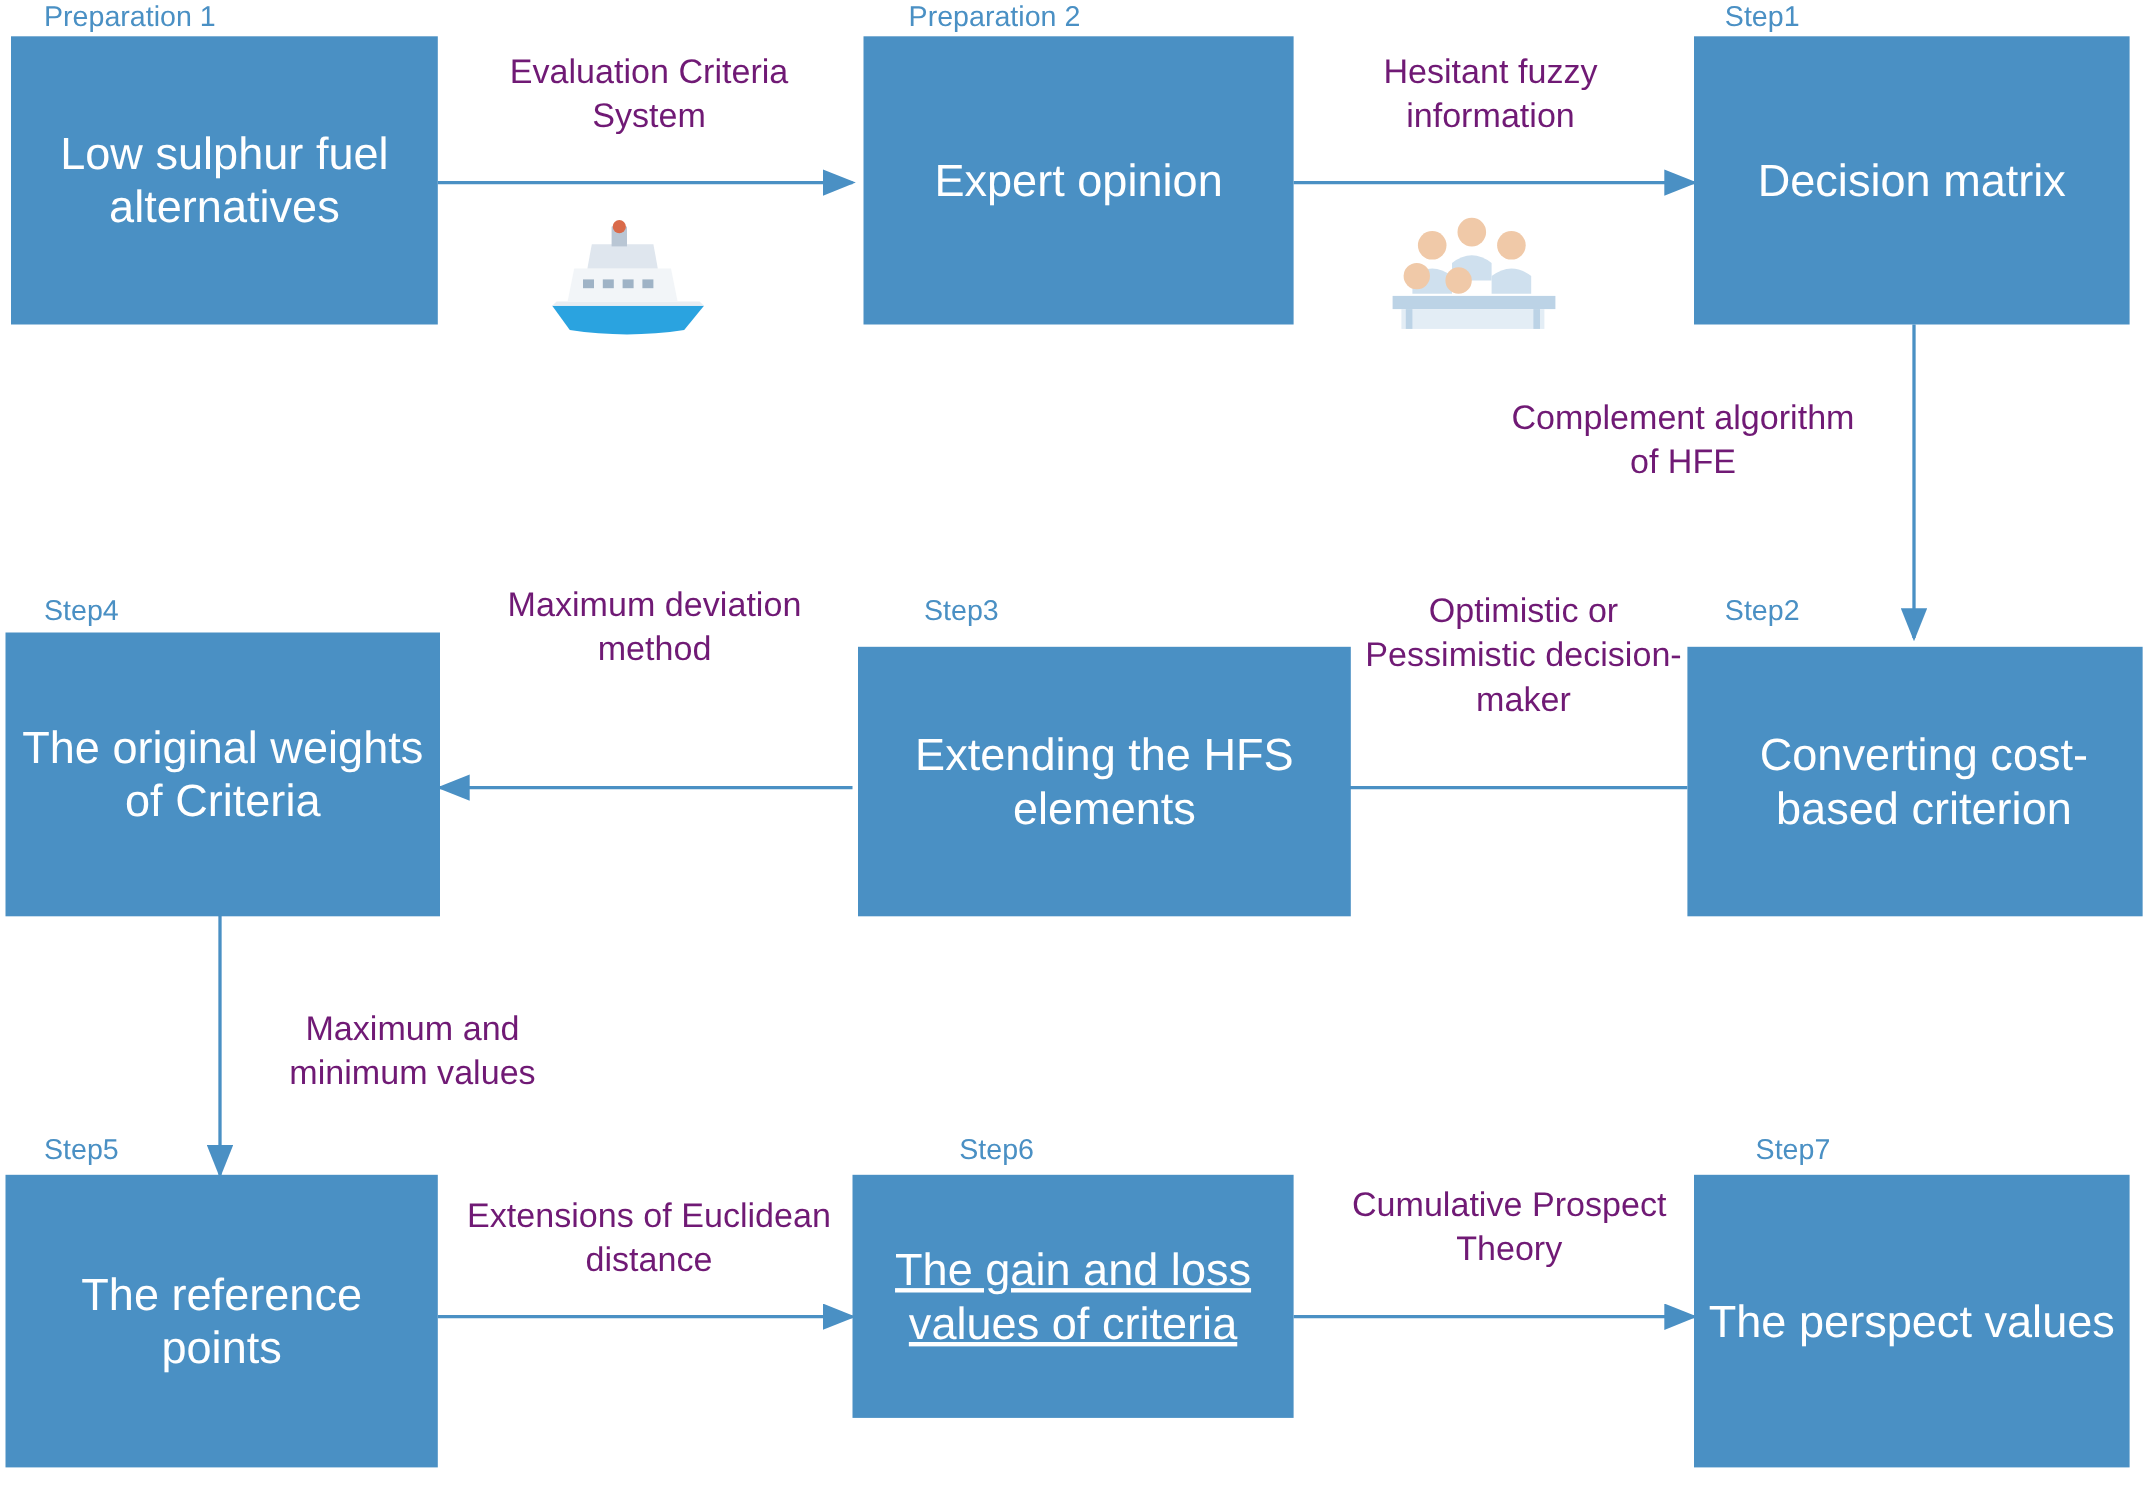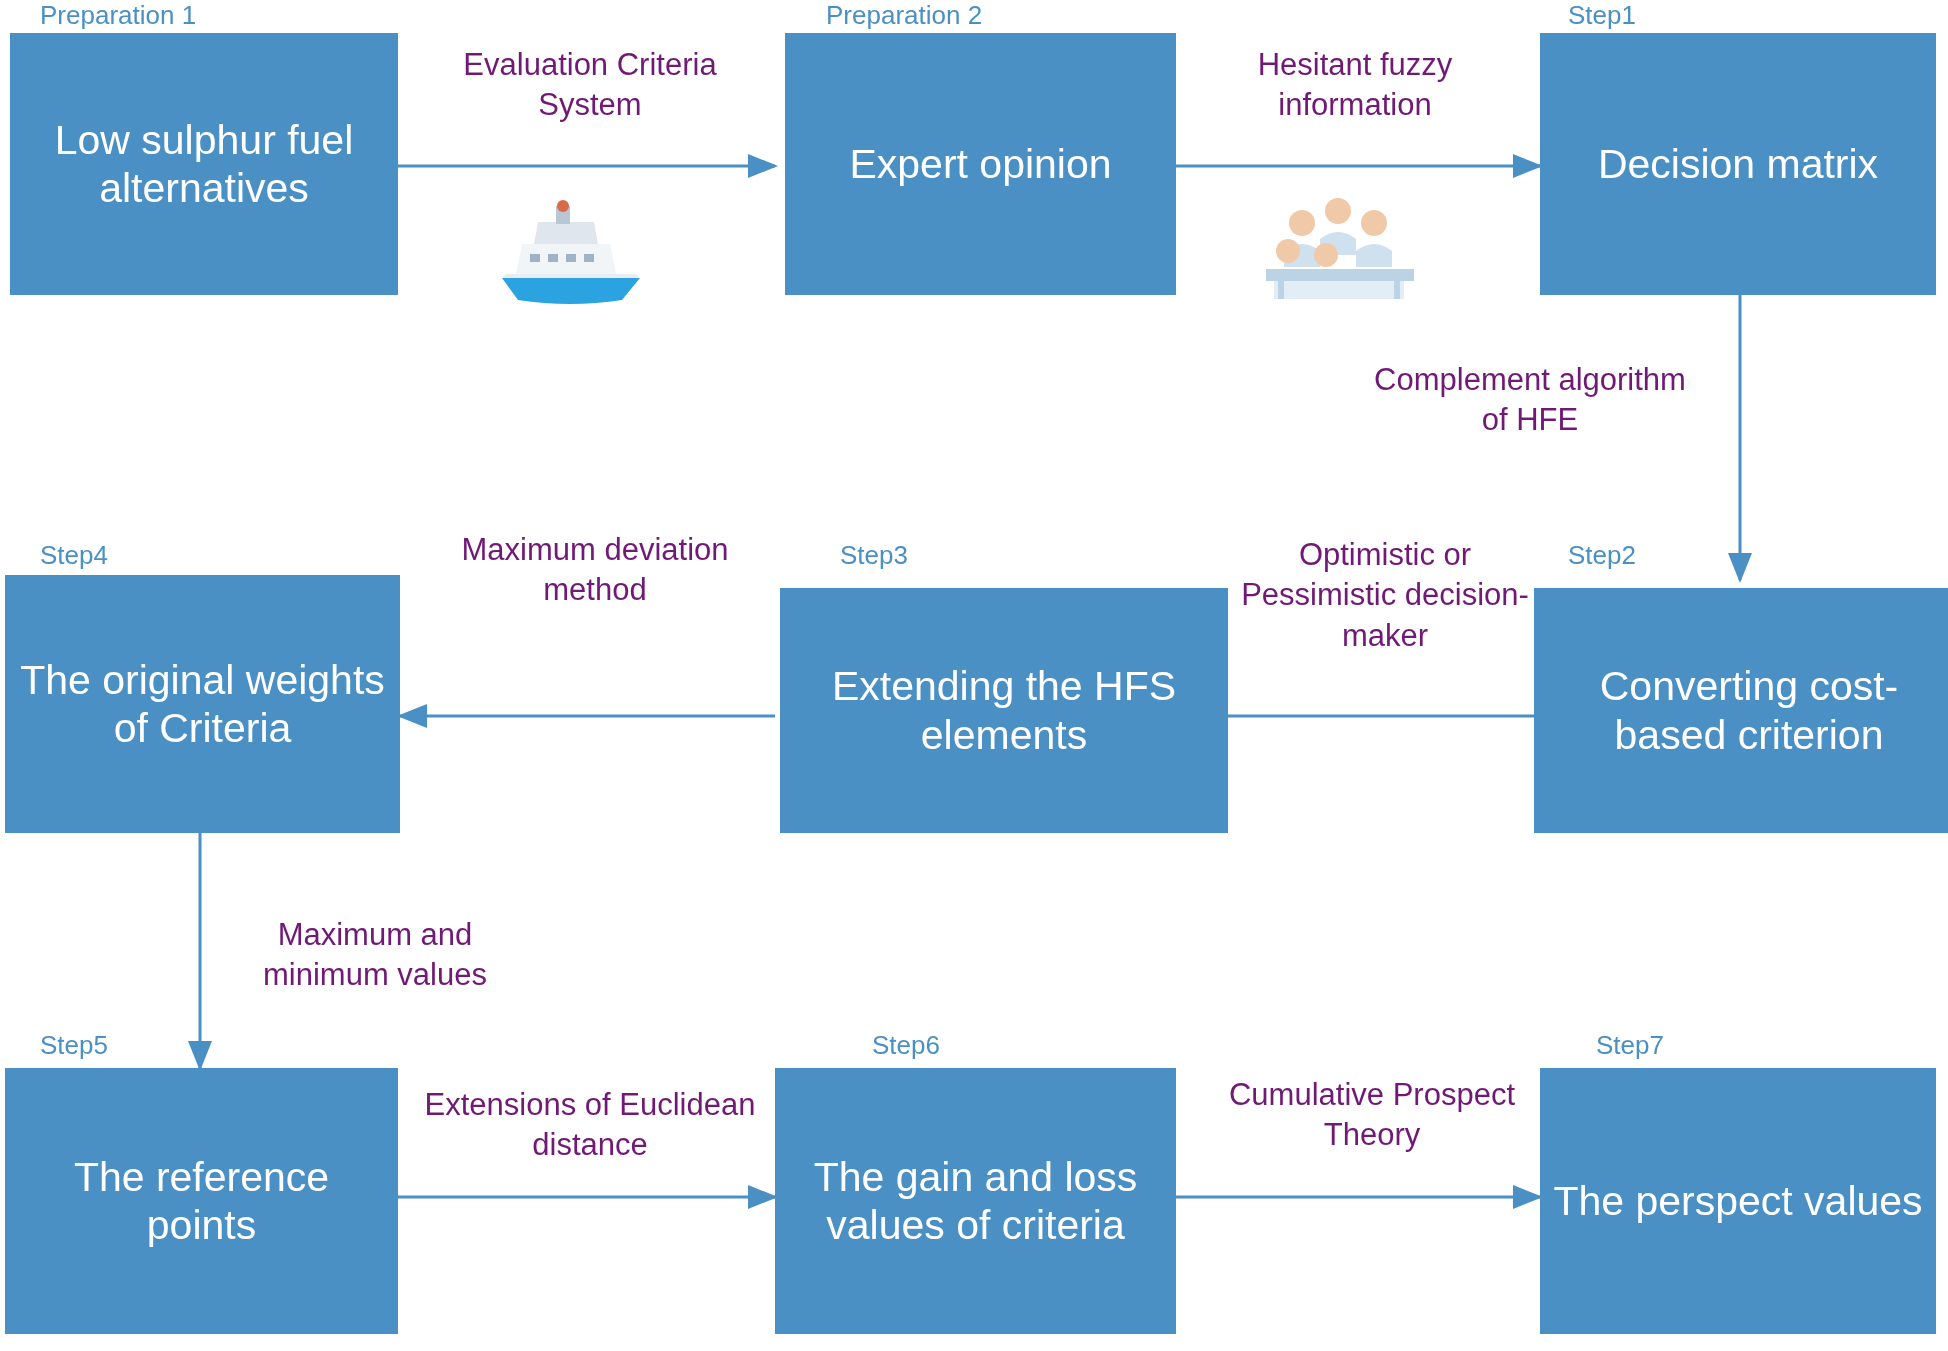--- a/index.html
+++ b/index.html
@@ -158,21 +158,21 @@
   <div class="edgelabel" style="left:220px; top:915px; width:310px;">Maximum and minimum values</div>
 
   <div class="steplabel" style="left:40px; top:1030px;">Step5</div>
   <div class="box" style="left:5px; top:1068px; width:393px; height:266px;">
     <span>The reference points</span>
   </div>
 
   <div class="edgelabel" style="left:410px; top:1085px; width:360px;">Extensions of Euclidean distance</div>
 
   <div class="steplabel" style="left:832px; top:1030px;margin-left:40px;">Step6</div>
-  <div class="box" style="left:775px; top:1068px; width:401px; height:266px;">
+  <div class="box" style="left:775px; top:1068px; width:401px; height:221px;text-decoration:underline;">
     <span>The gain and loss values of criteria</span>
   </div>
 
   <div class="edgelabel" style="left:1212px; top:1075px; width:320px;">Cumulative Prospect Theory</div>
 
   <div class="steplabel" style="left:1596px; top:1030px;">Step7</div>
   <div class="box" style="left:1540px; top:1068px; width:396px; height:266px;">
     <span>The  perspect values</span>
   </div>
 

